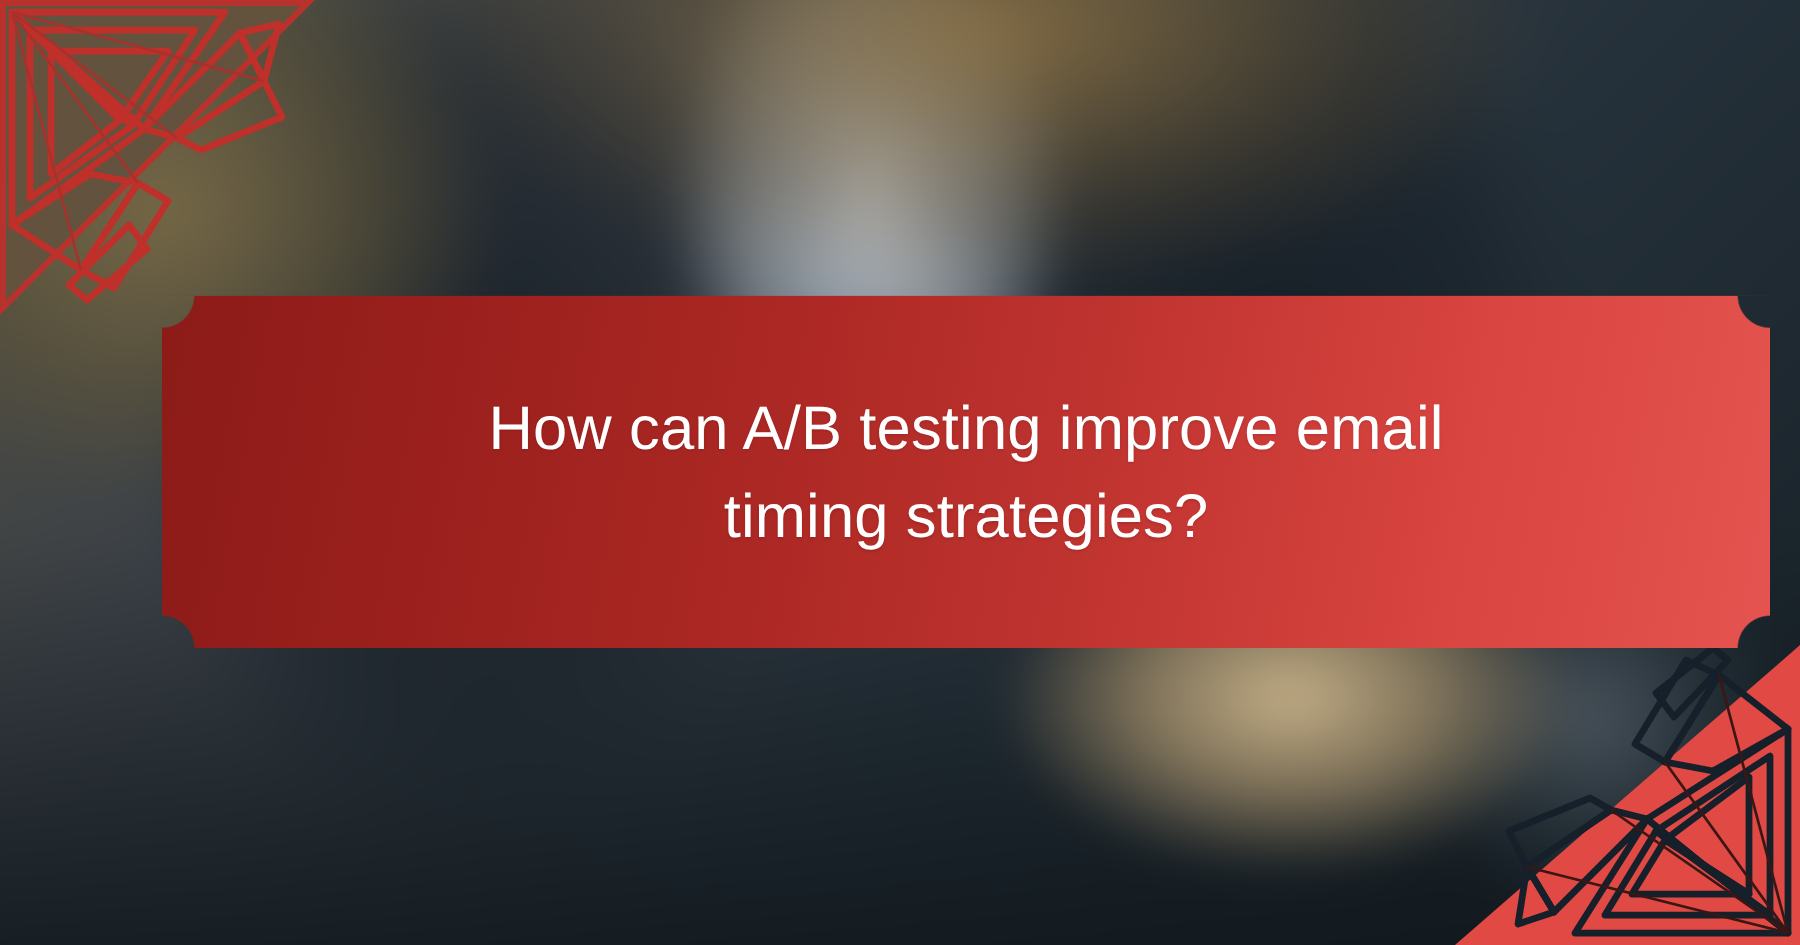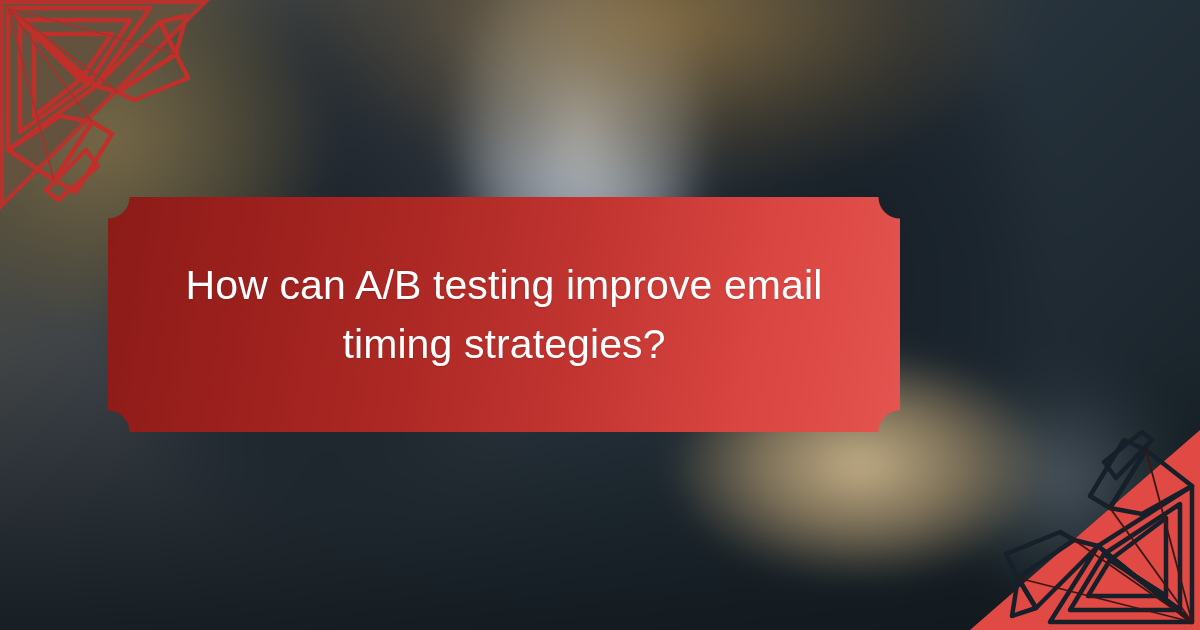--- a/index.html
+++ b/index.html
@@ -44,21 +44,21 @@
 
   
   .corner { position:absolute; }
   .corner-tl { top:0; left:0; width:210px; height:210px; }
   .corner-br { right:0; bottom:0; width:230px; height:200px; }
 
   
   .banner {
     position:absolute;
     left:108px; top:197px;
-    width:792px; height:235px;
+    width:1072px; height:235px;
     background:linear-gradient(100deg,
         #8c1b18 0%, #9b201d 18%, #ac2824 38%,
         #c23531 60%, #d94540 80%, #e55450 100%);
     display:flex; align-items:center; justify-content:center;
     padding:0 56px;
     -webkit-mask-image:
        radial-gradient(circle 22px at 0 0, transparent 21px, #000 22px),
        radial-gradient(circle 22px at 100% 0, transparent 21px, #000 22px),
        radial-gradient(circle 22px at 0 100%, transparent 21px, #000 22px),
        radial-gradient(circle 22px at 100% 100%, transparent 21px, #000 22px);

